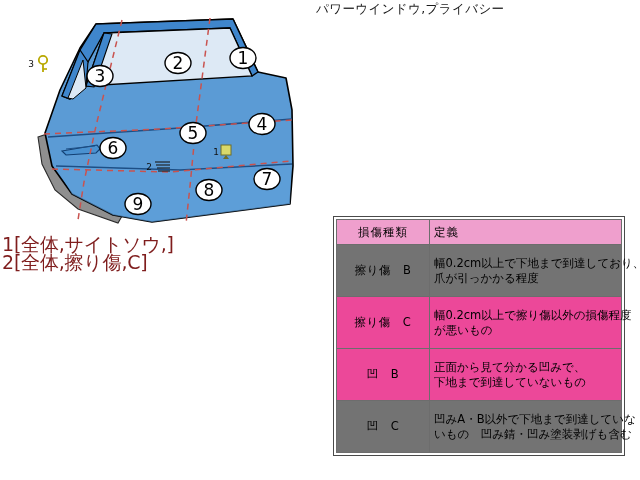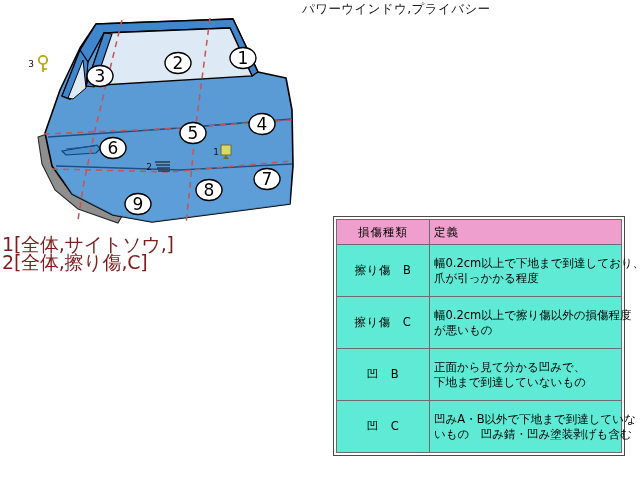--- a/index.html
+++ b/index.html
@@ -13,21 +13,21 @@
     height: 480px;
     position: relative;
     overflow: hidden;
     font-family: "DejaVu Sans", "Liberation Sans", sans-serif;
     color: #000000;
   }
 
   
   #header-caption {
     position: absolute;
-    left: 302px;
+    left: 316px;
     top: 1px;
     font-size: 12.5px;
     letter-spacing: 0.4px;
     white-space: nowrap;
     color: #1a1a1a;
   }
 
   
   #door-diagram {
     position: absolute;
@@ -95,22 +95,22 @@
   .col-def  { text-align: left; }
 
   thead th {
     background: #ef9fcd;
     height: 20px;
     text-align: center;
     font-size: 11.5px;
     letter-spacing: 1px;
   }
   tbody td { height: 43px; }
-  tbody tr.row-white td { background: #5eead4; }
-  tbody tr.row-pink  td { background: #5eead4; }
+  tbody tr.row-white td { background: #737373; }
+  tbody tr.row-pink  td { background: #ec4899; }
 
   .col-type span { letter-spacing: 0.5px; }
   .def-line { display: block; line-height: 14.5px; white-space: nowrap; }
 </style>
 </head>
 <body>
 
 <div id="header-caption">パワーウインドウ,プライバシー</div>
 
 <div id="door-diagram">

